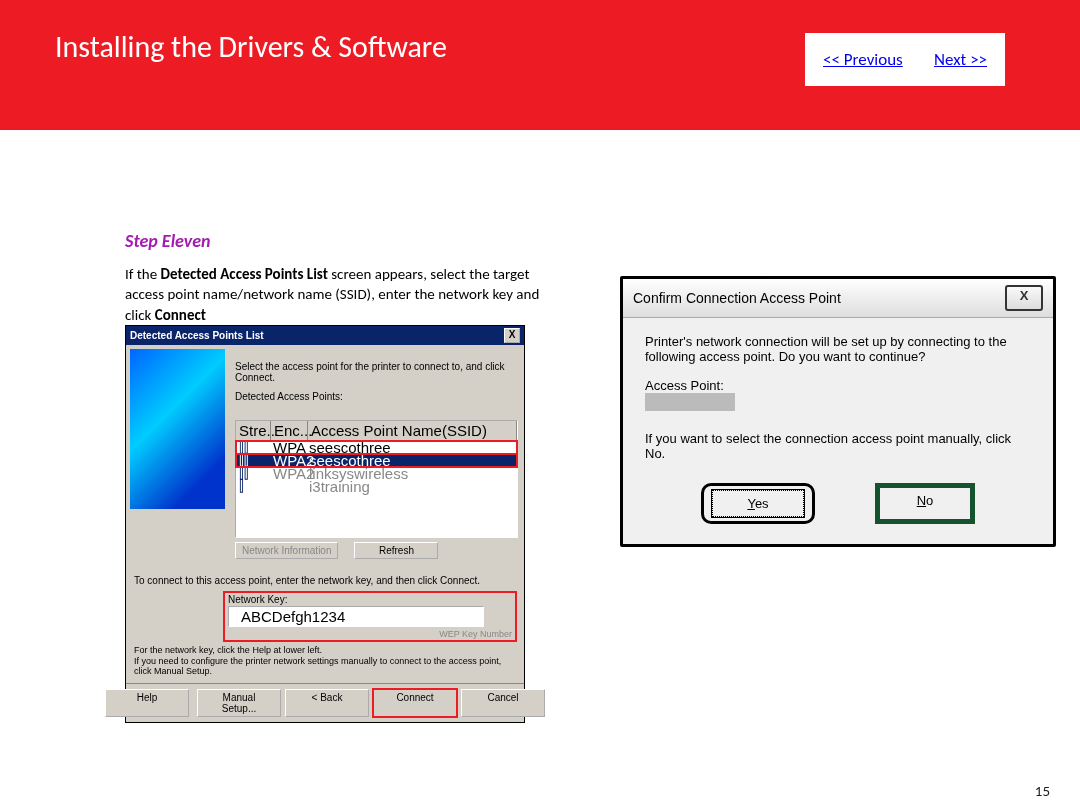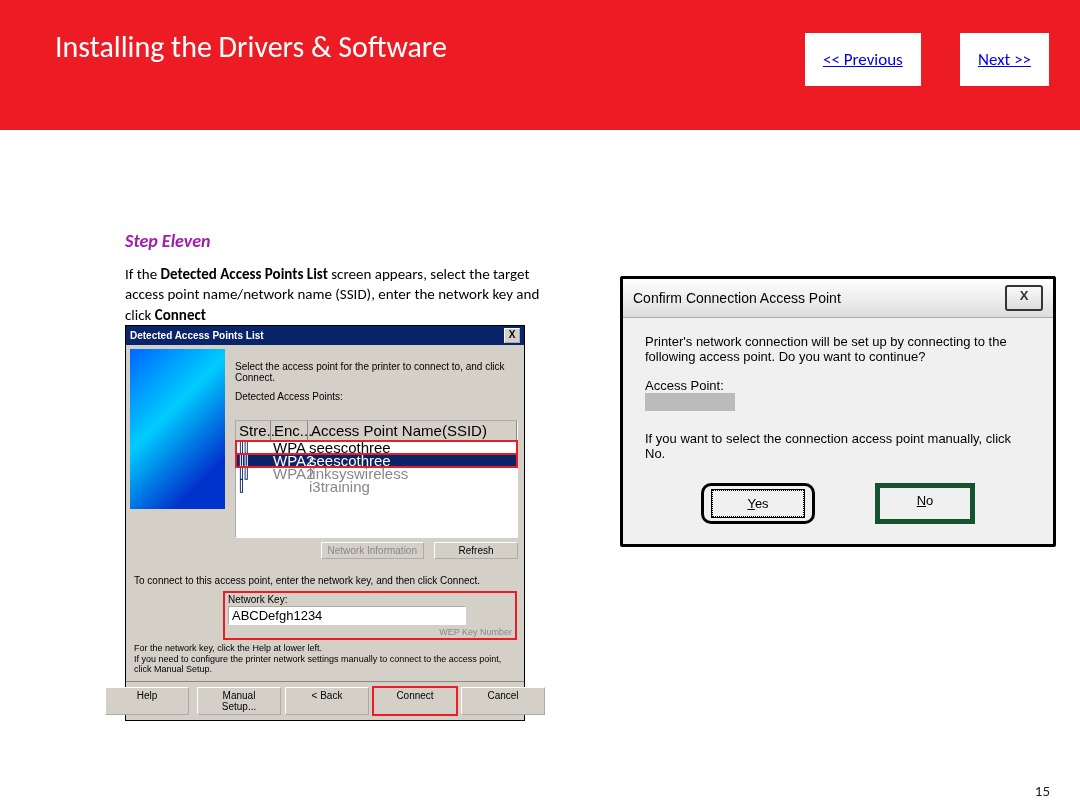--- a/index.html
+++ b/index.html
@@ -1,46 +1,46 @@
 <!DOCTYPE html>
 <html><head>
 <meta charset="utf-8">
 <style>
 html,body{margin:0;padding:0;font-family:Calibri,Arial,sans-serif;background:#fff;width:1080px;height:810px;overflow:hidden}
 .header{background:#ed1c24;height:130px;color:#fff;position:relative}
 .hdr-title{position:absolute;left:55px;top:28px;font-size:30px;font-weight:400}
 .nav-btn{position:absolute;top:33px;background:#fff;color:#0000ee;text-decoration:underline;font-size:17px;padding:16px 18px;cursor:pointer}
 .nav-prev{left:805px}
-.nav-next{left:960px}
+.nav-next{left:916px}
 .content{padding:100px 40px 0 125px}
 .step-title{color:#a21caf;font-style:italic;font-weight:700;font-size:18px;margin-bottom:12px}
 .columns{display:flex;gap:55px}
 .col{flex:0 0 440px}
 .instruction{font-size:15px;line-height:1.35;min-height:60px}
 .win{border:1px solid #000;background:#d4d0c8;font-family:Tahoma,Arial,sans-serif;font-size:10px;color:#000}
 .win-title{background:#0a246a;color:#fff;padding:2px 4px;font-size:10px;font-weight:700;display:flex;justify-content:space-between;align-items:center}
 .win-x{background:#d4d0c8;color:#000;width:14px;height:13px;text-align:center;line-height:11px;border:1px outset #fff;font-size:10px}
 .win-body{display:flex}
 .win-banner{width:95px;height:160px;background:linear-gradient(135deg,#0066ff,#00ccff 40%,#0033cc 80%);position:relative;margin:4px}
 .win-right{flex:1;padding:16px 6px}
 .table{border:1px inset #fff;background:#ffffff;font-size:15px;margin-top:18px}
 .table-hdr{display:flex;background:#d4d0c8;border-bottom:1px solid #888}
 .table-hdr div{border-right:1px solid #888;padding:1px 3px}
 .th-s{width:28px}.th-e{width:30px}.th-n{flex:1}
 .table-row{display:flex;height:13px;align-items:center}
 .table-row div{padding:0 3px}
 .row-sel{background:#0a246a;color:#fff}
 .table-body{height:96px}
 .hl-red{outline:2px solid #ed1c24;outline-offset:-1px}
-.btn-row{display:flex;justify-content:flex-end;gap:10px;margin-top:4px}
+.btn-row{display:flex;gap:16px;margin-top:4px}
 .w-btn{border:1px outset #fff;background:#d4d0c8;padding:2px 6px;font-size:10px;min-width:70px;text-align:center;cursor:pointer}
 .w-btn.dis{color:#888}
 .footer-row{display:flex;justify-content:center;gap:4px;padding:5px;border-top:1px solid #888;margin-top:6px}
 .net-key-row{margin:6px 0 0 90px}
-.net-key-input{border:1px inset #fff;background:#fff;width:230px;padding:1px 3px;font-size:13px;margin-top:1px}
+.net-key-input{border:1px inset #fff;background:#fff;width:230px;padding:1px 12px;font-size:15px;margin-top:1px}
 .fine{font-size:9px;margin-top:4px;line-height:1.2}
 
 .dlg{border:3px solid #000;background:#f0f0f0;font-family:Tahoma,Arial,sans-serif;font-size:13px;width:430px;margin-top:12px;border-radius:2px}
 .dlg-title{background:linear-gradient(#fff,#ddd);padding:6px 10px;font-size:14px;display:flex;justify-content:space-between;align-items:center;border-bottom:1px solid #aaa}
 .dlg-x{width:34px;height:22px;background:linear-gradient(#f9f9f9,#ddd);border:2px solid #333;border-radius:3px;text-align:center;font-weight:700;font-size:13px;line-height:18px;color:#333}
 .dlg-body{padding:16px 22px 20px}
 .dlg-body p{margin:0 0 14px}
 .ap-box{width:90px;height:18px;background:#bbb;margin-bottom:20px}
 .dlg-btns{display:flex;justify-content:center;gap:60px;margin-top:22px}
 .dlg-btn{border:5px solid #14532d;background:#f0f0f0;padding:5px 0;width:90px;text-align:center;font-size:13px}

